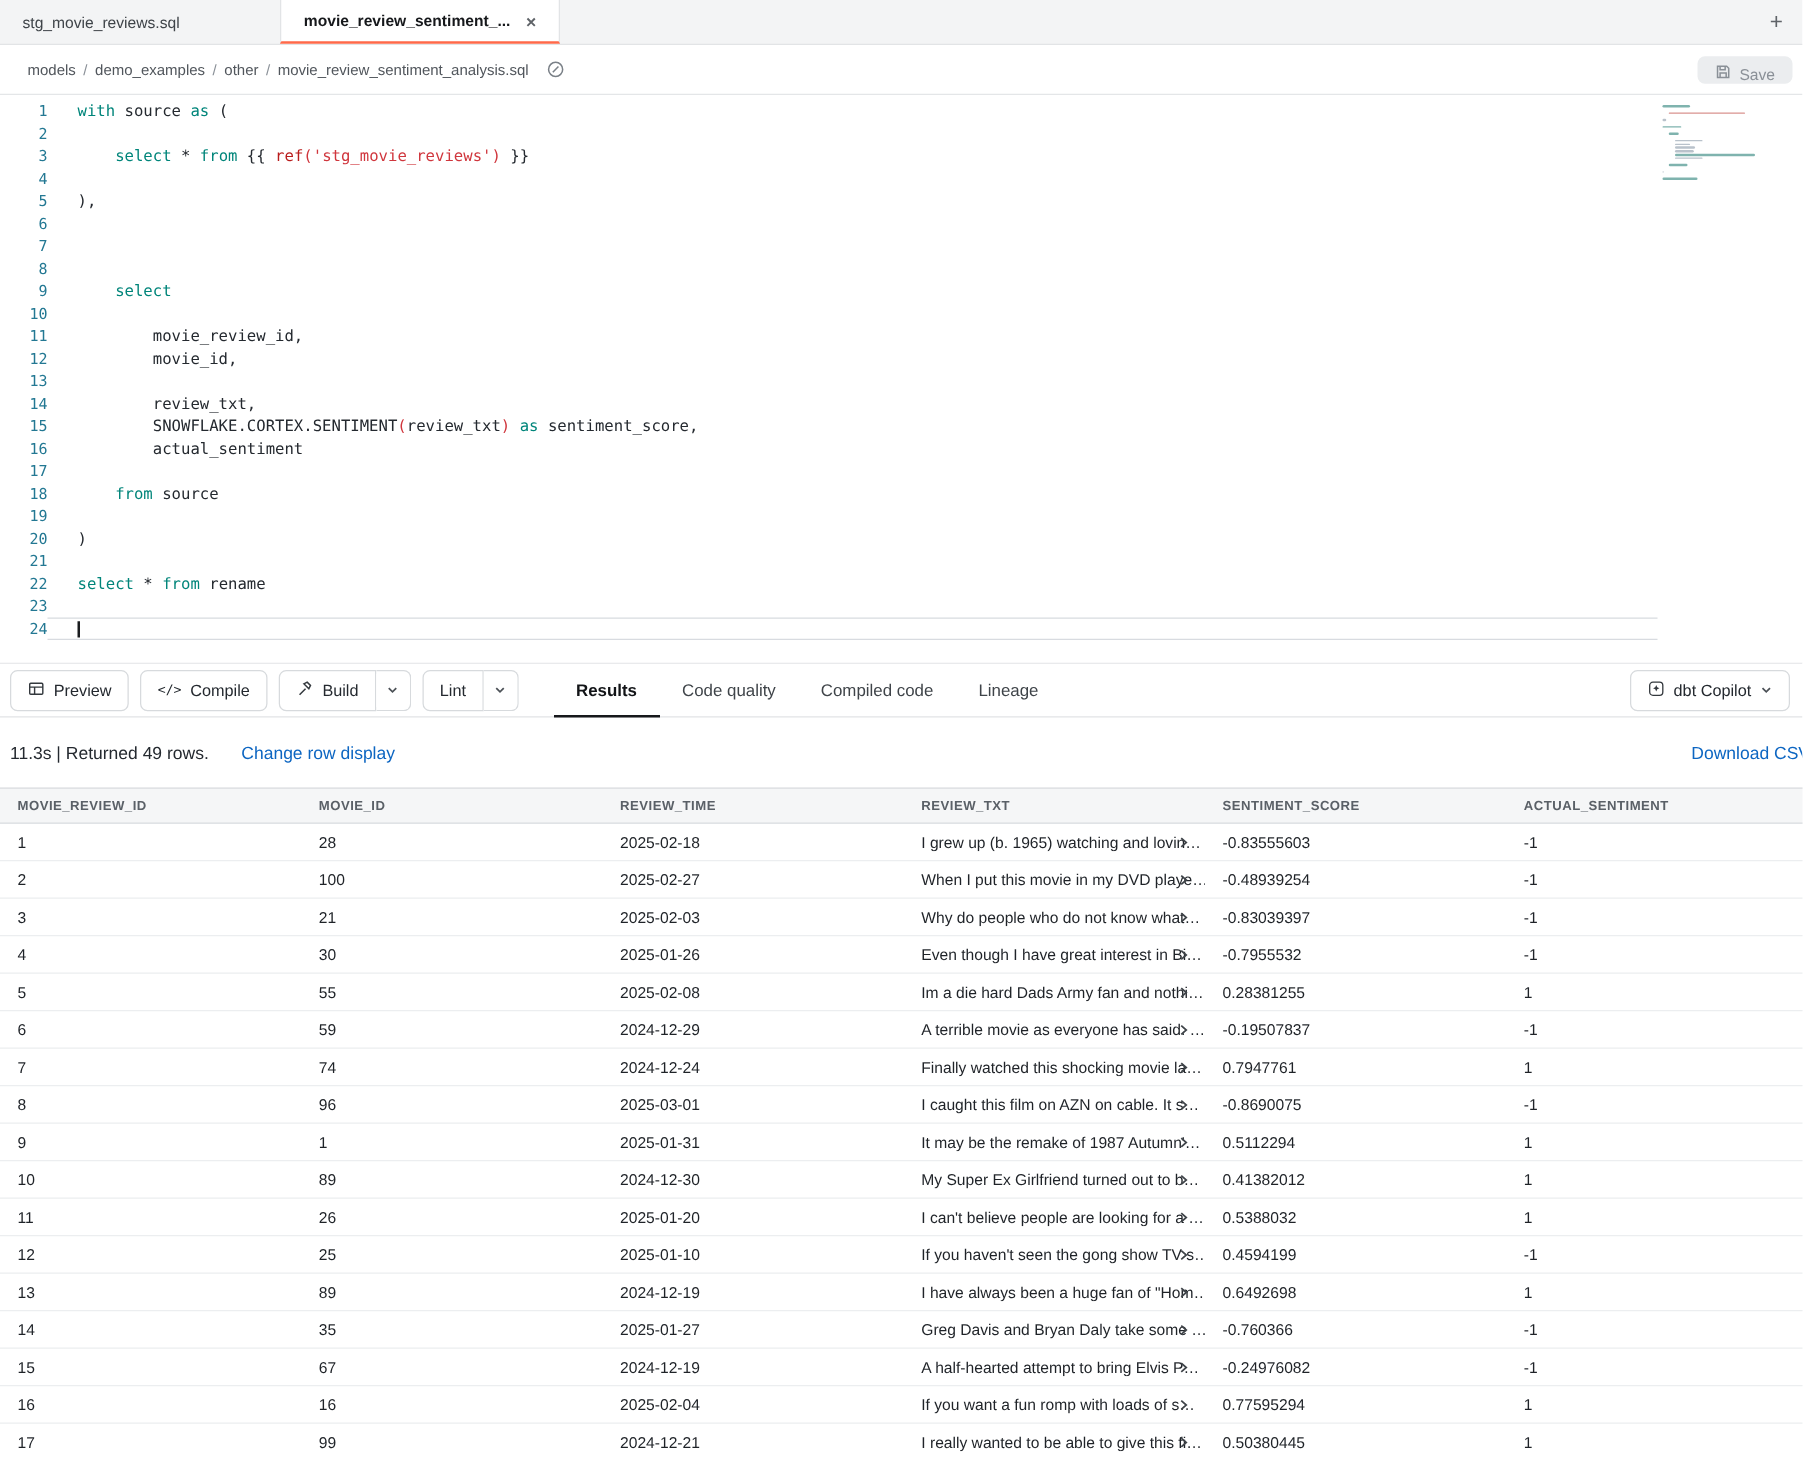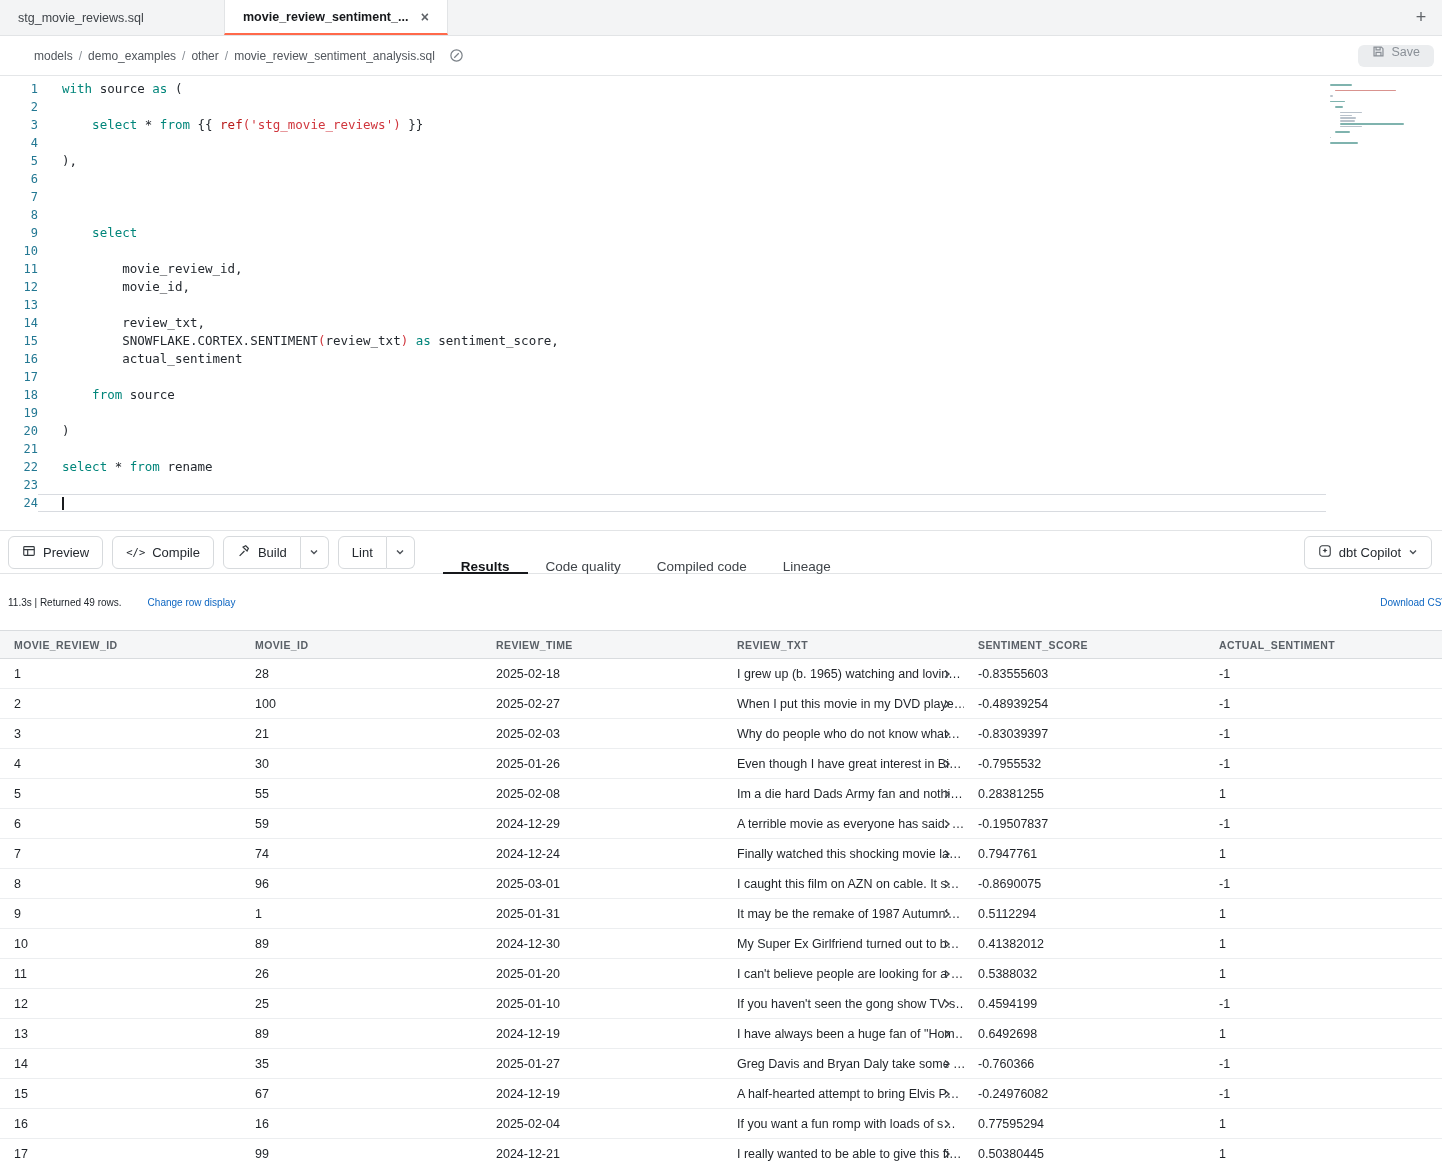--- a/index.html
+++ b/index.html
@@ -13,25 +13,25 @@
     font-size:12.5px; color:#3f4449; cursor:pointer; }
   .tab.active { background:#fff; border-left:1px solid #e2e4e6; border-right:1px solid #e2e4e6;
     border-bottom:2px solid #ff694a; color:#16181b; font-weight:700; }
   .tab .close { margin-left:auto; font-size:14px; color:#5f6368; line-height:1; }
   .newtab { margin-left:auto; margin-right:8px; align-self:center; width:26px; height:26px;
     display:flex; align-items:center; justify-content:center; font-size:18px; color:#5f6368;
     border-radius:4px; cursor:pointer; }
 
   
   .crumbrow { height:40px; background:#fff; border-bottom:1px solid #e4e6e8;
-    display:flex; align-items:center; padding:0 8px 0 34px; }
+    display:flex; align-items:center; padding:0 8px 0 22px; }
   .crumbs { display:flex; align-items:center; gap:6px; font-size:12px; color:#51565c; }
   .crumb-sep { color:#8a9097; }
   .crumb-icon { display:flex; margin-left:8px; }
-  .savebtn { margin-left:auto; display:inline-flex; align-items:flex-start; gap:7px;
+  .savebtn { margin-left:auto; display:inline-flex; align-items:flex-end; gap:7px;
     background:#ebedef; color:#8a9097; border:none; border-radius:6px; height:22px;
     padding:0 14px; font-size:12.5px; cursor:pointer; }
 
   
   .editor { height:454px; position:relative; background:#fff; padding:4px 0 0 4px;
     font-family:"DejaVu Sans Mono", monospace; font-size:12.5px; overflow:hidden; }
   .code-line { display:flex; height:18px; line-height:18px; }
   .ln { width:34px; flex:none; text-align:right; color:#237893; font-size:12px; }
   .line-body { flex:1; margin-right:116px; padding-left:24px; white-space:pre; color:#24292f; }
   .code-line.current .line-body { border-top:1px solid #d8dbe0; border-bottom:1px solid #d8dbe0;
@@ -54,28 +54,28 @@
     border:1px solid #d7dadd; border-radius:6px; background:#fff; font-size:13px;
     color:#24292f; cursor:pointer; font-family:inherit; }
   .btn + .btn, .split { margin-left:9px; }
   .split { display:inline-flex; }
   .split .btn { border-radius:6px 0 0 6px; margin-left:0; }
   .split .drop { width:28px; height:33px; display:flex; align-items:center; justify-content:center;
     border:1px solid #d7dadd; border-left:none; border-radius:0 6px 6px 0; background:#fff;
     cursor:pointer; }
   .code-glyph { font-family:"DejaVu Sans Mono",monospace; font-size:10.5px; color:#24292f; }
   .rtabs { display:flex; align-items:stretch; height:44px; margin-left:28px; }
-  .rtab { display:flex; align-items:flex-end; padding:0 18px; font-size:13.5px; color:#3f4449;
+  .rtab { display:flex; align-items:center; padding:0 18px; font-size:13.5px; color:#3f4449;
     cursor:pointer; }
   .rtab.active { color:#121417; font-weight:700; box-shadow: inset 0 -2px 0 #16181b; }
   .copilot { margin-left:auto; margin-right:2px; }
 
   
   .statusrow { height:56px; display:flex; align-items:center; padding:0 0 0 8px;
-    font-size:10px; color:#24292f; overflow:hidden; }
+    font-size:14px; color:#24292f; overflow:hidden; }
   .link { color:#0d66c2; cursor:pointer; text-decoration:none; }
   .status-gap { width:26px; }
   .dl { margin-left:auto; margin-right:-6px; white-space:nowrap; }
 
   
   .thead { display:grid; grid-template-columns:repeat(6,241px); height:29px; align-items:center;
     background:#f5f6f7; border-top:1px solid #d9dcdf; border-bottom:1px solid #d9dcdf;
     width:1446px; }
   .th { padding:0 14px; font-size:10.5px; letter-spacing:.4px; color:#5a6067; font-weight:700;
     white-space:nowrap; overflow:hidden; }

